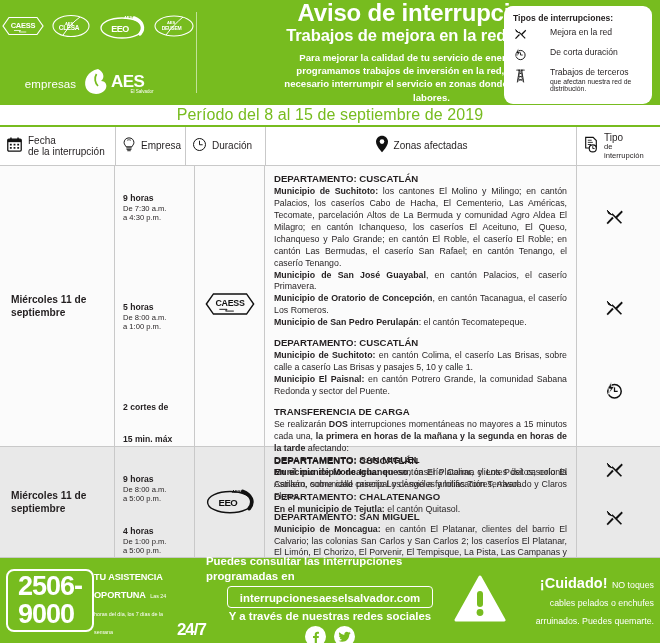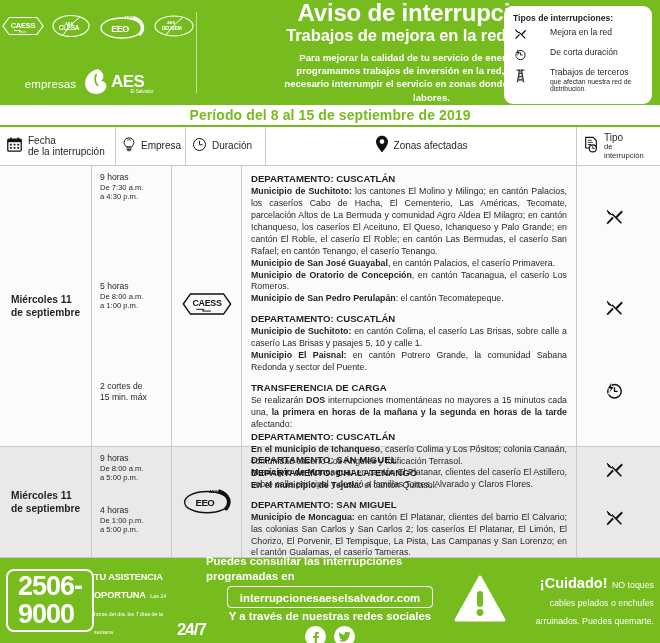--- a/index.html
+++ b/index.html
@@ -67,21 +67,21 @@
   .type-lbl{font-size:8.6px;color:#231f20;line-height:1.15;}
   .type-sub{font-size:6.8px;color:#231f20;line-height:1.1;display:block;}
 
   
   .period-bar{
     height:20px;background:#ffffff;
     display:flex;align-items:center;justify-content:center;
     border-bottom:2px solid #77bc1f;
   }
   .period-text{
-    color:#77bc1f;font-size:14px;font-weight:bold;letter-spacing:.1px;text-align:right;
+    color:#77bc1f;font-size:16px;font-weight:normal;letter-spacing:.1px;text-align:right;
   }
 
   
   .table{width:660px;}
   .thead{
     display:flex;height:38px;align-items:stretch;
     background:#ffffff;
     border-bottom:1px solid #c9c9c9;
   }
   .th{
@@ -99,25 +99,25 @@
   .c-emp{width:70px;justify-content:flex-start;}
   .c-zone{flex:1;justify-content:center;}
   .c-tipo{width:83px;justify-content:flex-start;}
 
   .tbody{}
   .trow{display:flex;align-items:stretch;border-bottom:1px solid #c9c9c9;}
   .trow.shade-a{background:#fbfbfb;}
   .trow.shade-b{background:#e9e9e9;}
   .td{box-sizing:border-box;border-right:1px solid #c9c9c9;padding:6px 7px;}
   .td:last-child{border-right:none;}
-  .td-date{width:92px;display:flex;align-items:center;}
+  .td-date{width:115px;display:flex;align-items:center;}
   .date-txt{font-size:10.2px;font-weight:bold;color:#231f20;line-height:1.3;padding-left:4px;}
   .td-dur{width:80px;position:relative;}
   .dur-item{position:absolute;left:8px;}
-  .dur-h{font-size:8.6px;font-weight:normal;color:#231f20;line-height:1.25;}
+  .dur-h{font-size:8.6px;font-weight:bold;color:#231f20;line-height:1.25;margin-top:21px;}
   .dur-t{font-size:7.6px;color:#231f20;line-height:1.28;}
   .td-emp{width:70px;display:flex;align-items:center;justify-content:center;}
   .td-zone{flex:1;padding:7px 9px 7px 9px;}
   .td-tipo{width:83px;position:relative;}
   .tipo-item{position:absolute;left:28px;color:#111;}
 
   .zblock{margin-bottom:0;}
   .zhead{
     font-size:9.6px;font-weight:bold;color:#231f20;
     line-height:1.34;margin:0;

